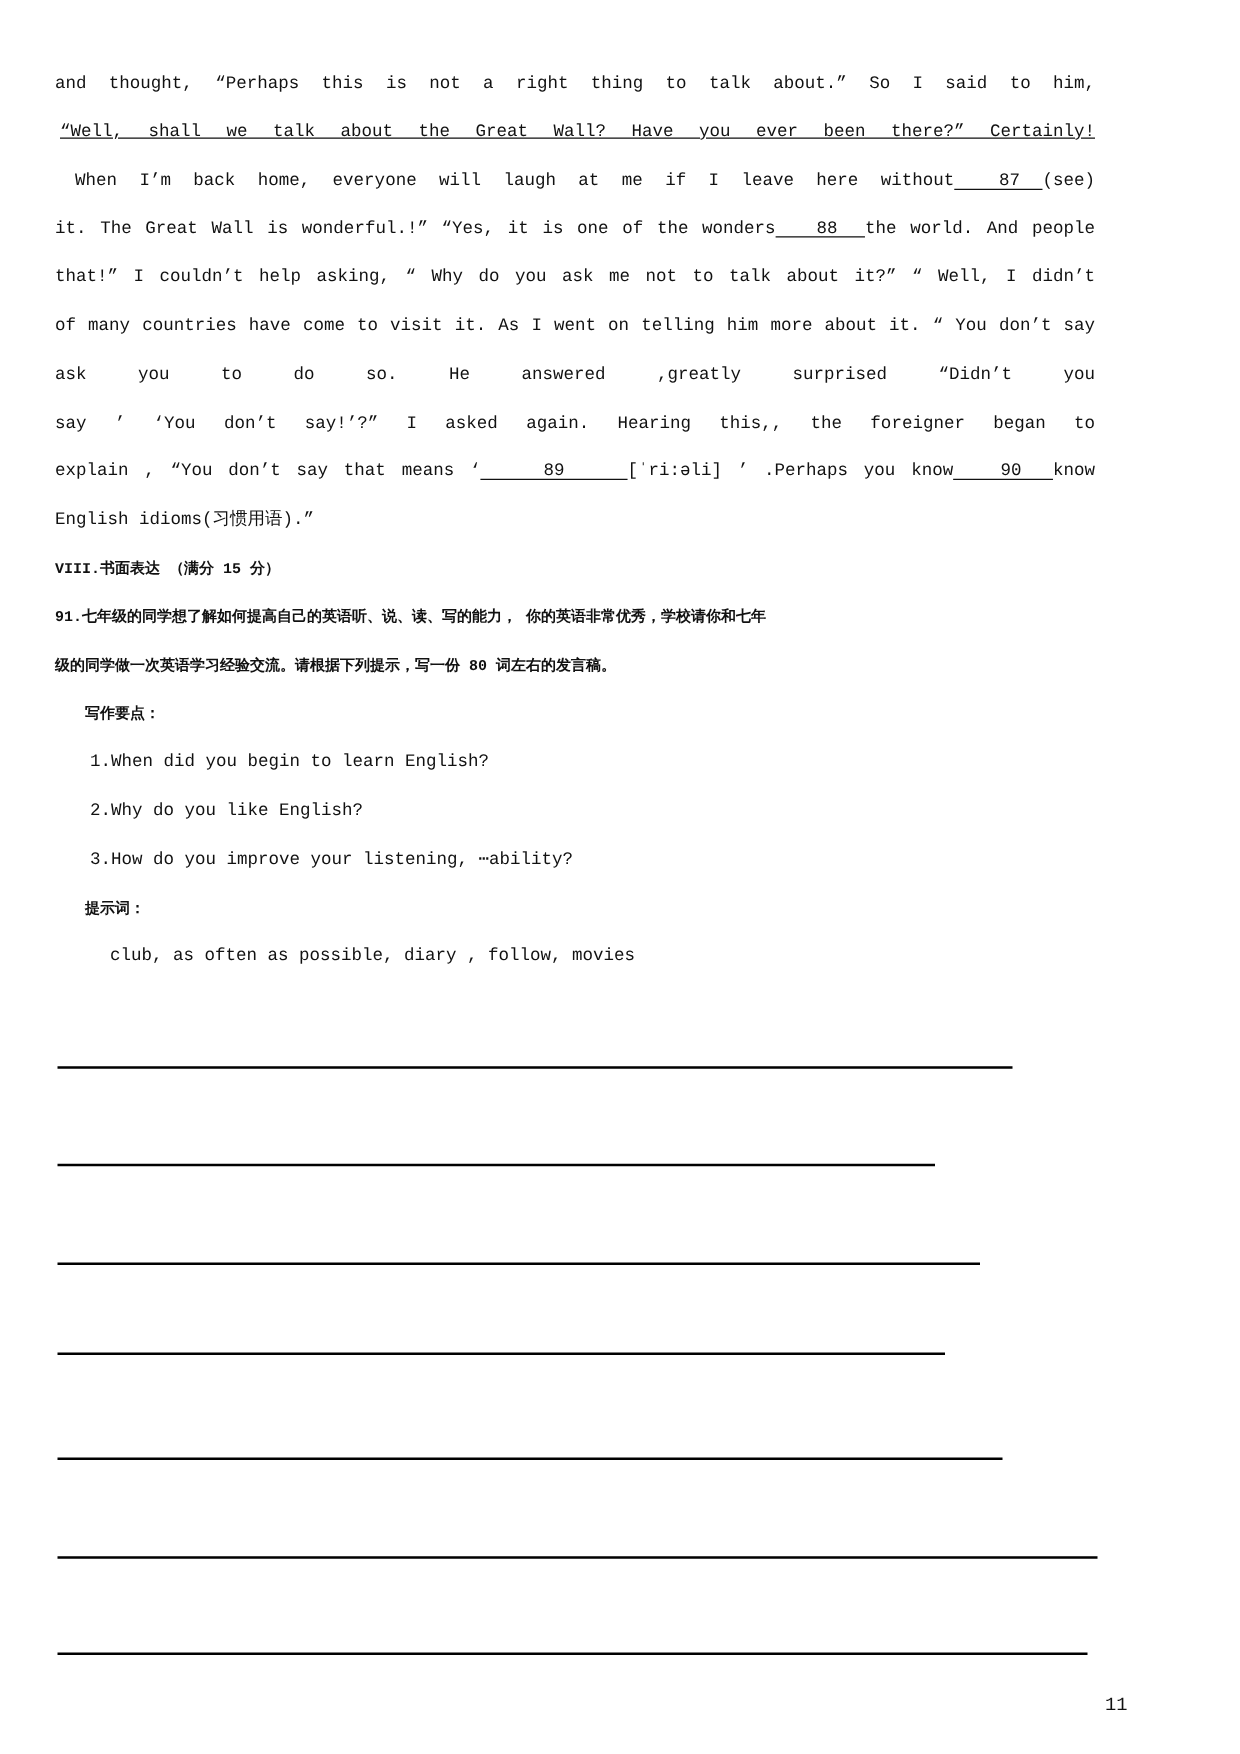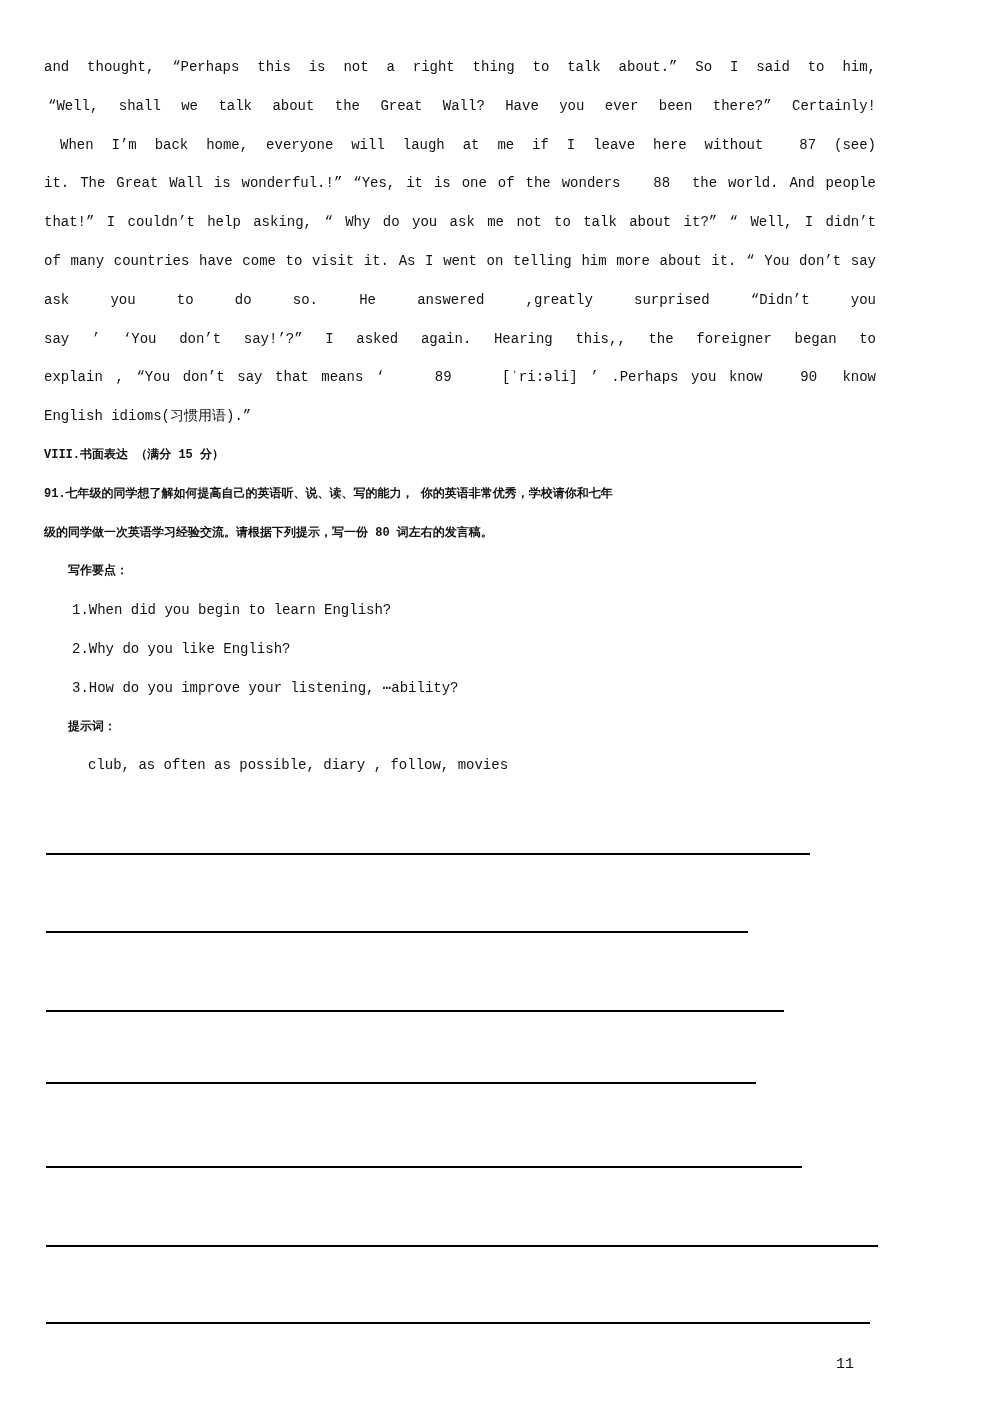--- a/index.html
+++ b/index.html
@@ -25,45 +25,46 @@
   }
   .pline.justify {
     text-align: justify;
     text-align-last: justify;
   }
   .pline.cjk {
     font-size: 12px;
     font-weight: bold;
   }
   .blank {
+    text-decoration: underline;
     text-underline-offset: 3px;
     white-space: pre;
   }
   .seg { white-space: normal; text-align: right; }
   .wline {
     position: absolute;
     left: 46px;
     height: 2px;
     background: #000000;
   }
   .page-number {
     position: absolute;
-    left: 836px;
+    left: 884px;
     top: 1350px;
     font-size: 15px;
     line-height: 30px;
   }
 </style>
 </head>
 <body>
 
 <div class="page">
   <div class="passage" id="passage">
       <div class="pline justify"><span class="seg">and thought, “Perhaps this is not a right thing to talk about.” So I said to him,</span></div>
-      <div class="pline justify" style="padding-left: 4px;"><span class="seg">“Well, shall we talk about the Great Wall? Have you ever been there?” Certainly!</span></div>
+      <div class="pline justify" style="padding-left: 4px; text-decoration: underline;"><span class="seg">“Well, shall we talk about the Great Wall? Have you ever been there?” Certainly!</span></div>
       <div class="pline justify" style="padding-left: 16px;"><span class="seg">When I’m back home, everyone will laugh at me if I leave here without</span><span class="blank">  87 </span><span class="seg">(see)</span></div>
       <div class="pline justify"><span class="seg">it. The Great Wall is wonderful.!” “Yes, it is one of the wonders</span><span class="blank">   88  </span><span class="seg">the world. And people</span></div>
       <div class="pline justify"><span class="seg">that!” I couldn’t help asking, “ Why do you ask me not to talk about it?” “ Well, I didn’t</span></div>
       <div class="pline justify"><span class="seg">of many countries have come to visit it. As I went on telling him more about it. “ You don’t say</span></div>
       <div class="pline justify"><span class="seg">ask you to do so. He answered ,greatly surprised “Didn’t you</span></div>
       <div class="pline justify"><span class="seg">say ’ ‘You don’t say!’?” I asked again. Hearing this,, the foreigner began to</span></div>
       <div class="pline justify"><span class="seg">explain , “You don’t say that means ‘</span><span class="blank">    89    </span><span class="seg">[ˈri:əli] ’ .Perhaps you know</span><span class="blank">   90  </span><span class="seg">know</span></div>
       <div class="pline"><span class="seg">English idioms(习惯用语).”</span></div>
       <div class="pline cjk"><span class="seg">VIII.书面表达 （满分 15 分）</span></div>
       <div class="pline cjk"><span class="seg">91.七年级的同学想了解如何提高自己的英语听、说、读、写的能力， 你的英语非常优秀，学校请你和七年</span></div>

